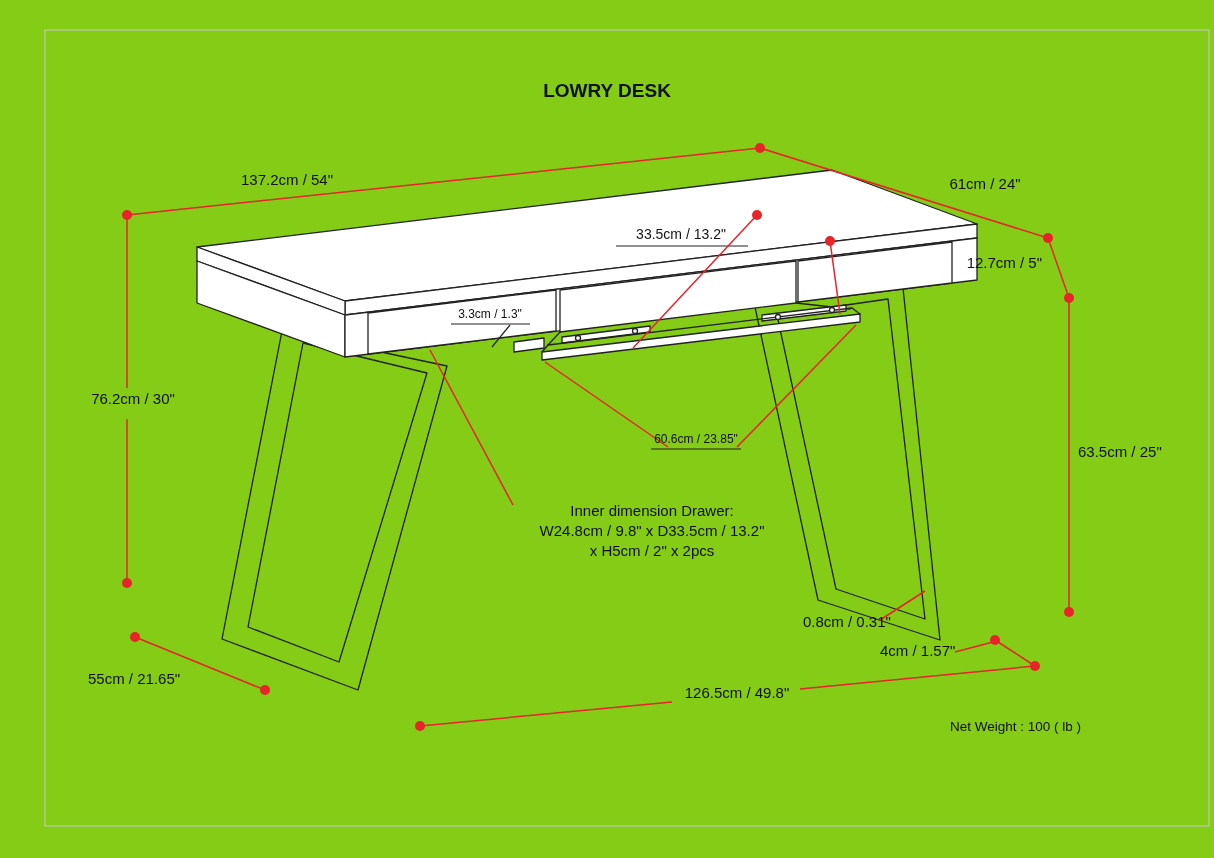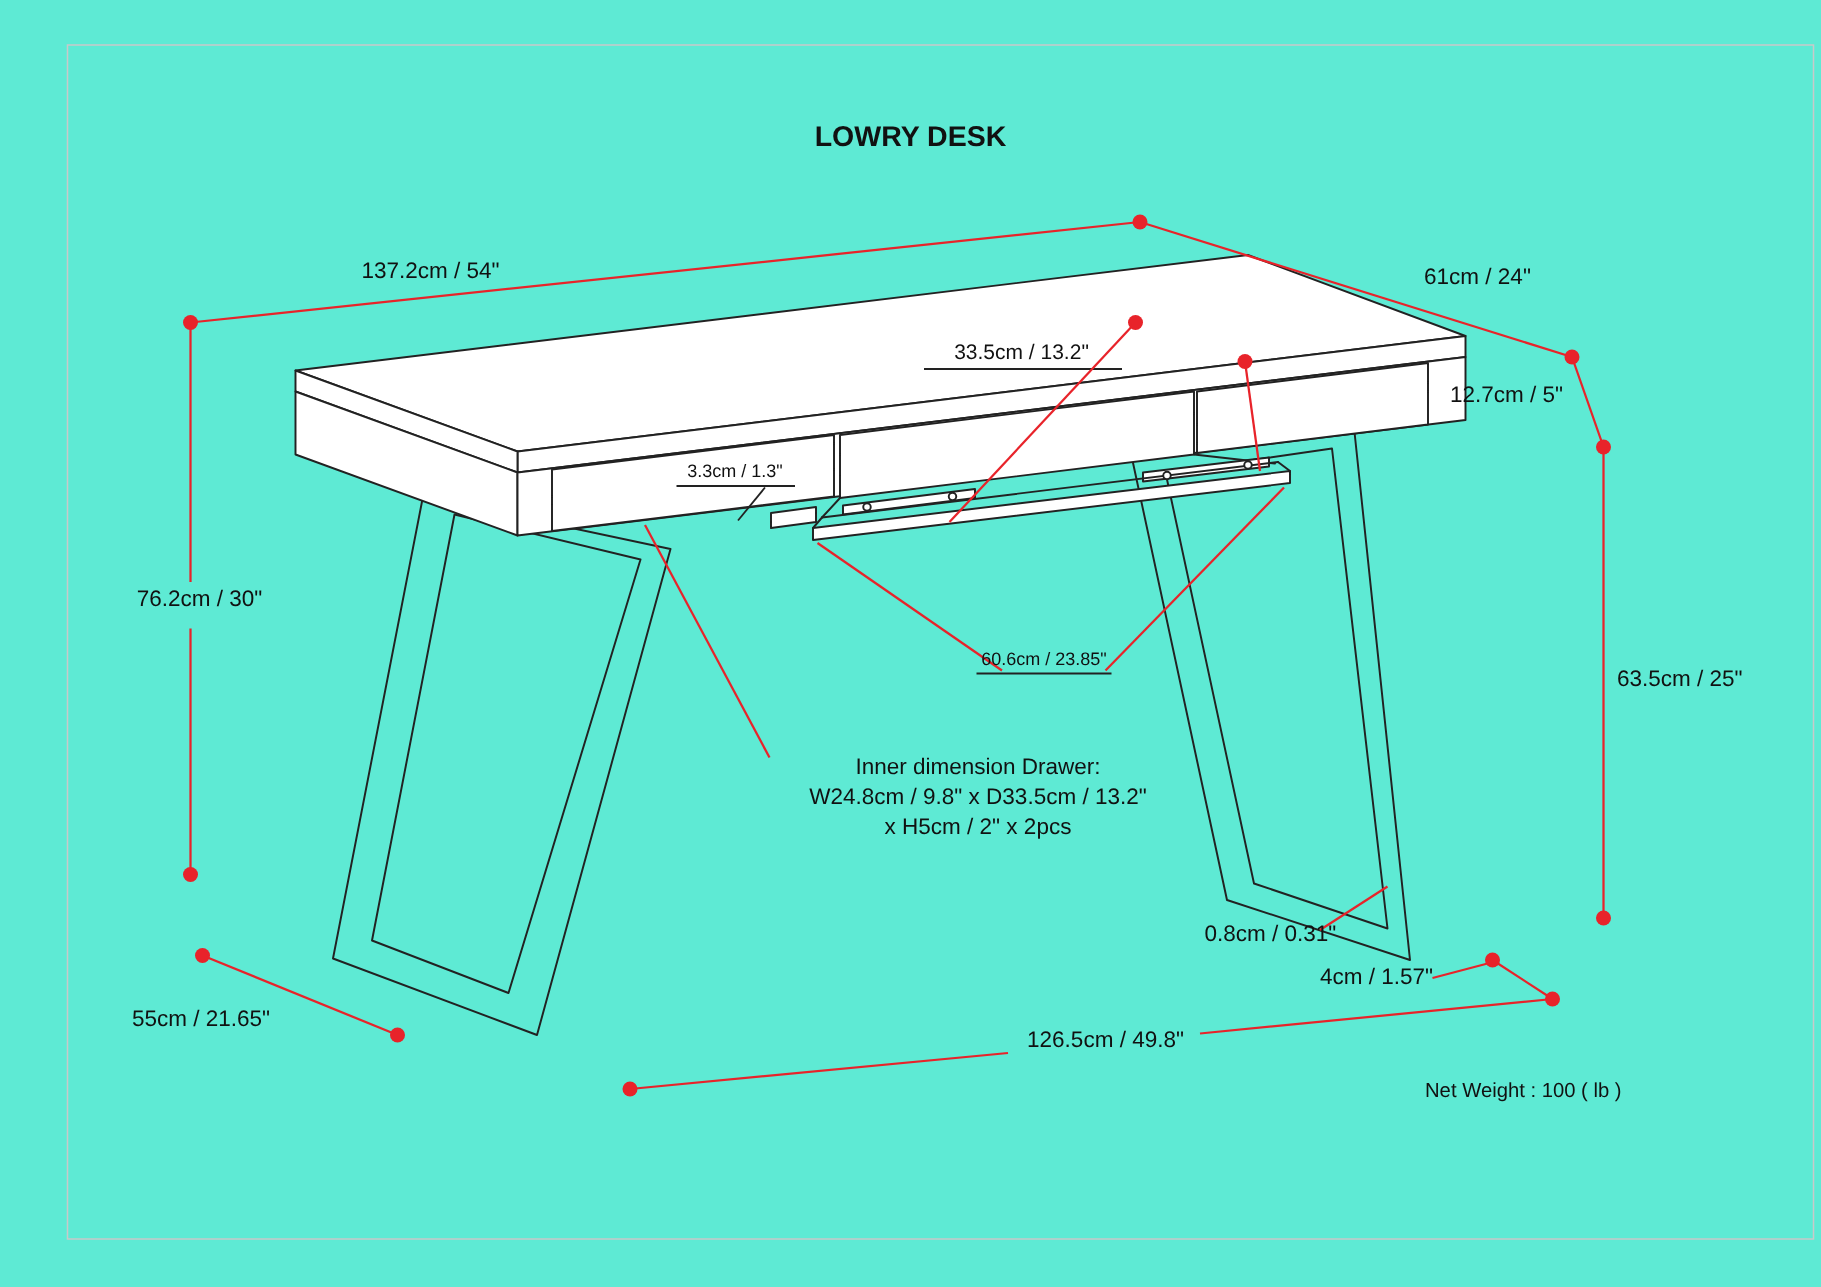--- a/index.html
+++ b/index.html
@@ -1,16 +1,16 @@
 <!DOCTYPE html>
 <html><head>
 <meta charset="utf-8">
 <style>
   html,body{margin:0;padding:0;background:#ffffff;}
-  #stage{position:relative;width:1214px;height:858px;background:#5eead4;overflow:hidden;
+  #stage{position:relative;width:1214px;height:858px;background:#84cc16;overflow:hidden;
          font-family:"Liberation Sans",sans-serif;}
   svg text{font-family:"Liberation Sans",sans-serif;fill:#111111;}
   .title-text{font-size:19px;font-weight:bold;}
   .t15{font-size:15px;}
   .t14{font-size:14px;}
   .t13{font-size:13.5px;}
   .t12{font-size:12px;}
 </style>
 </head>
 <body>

